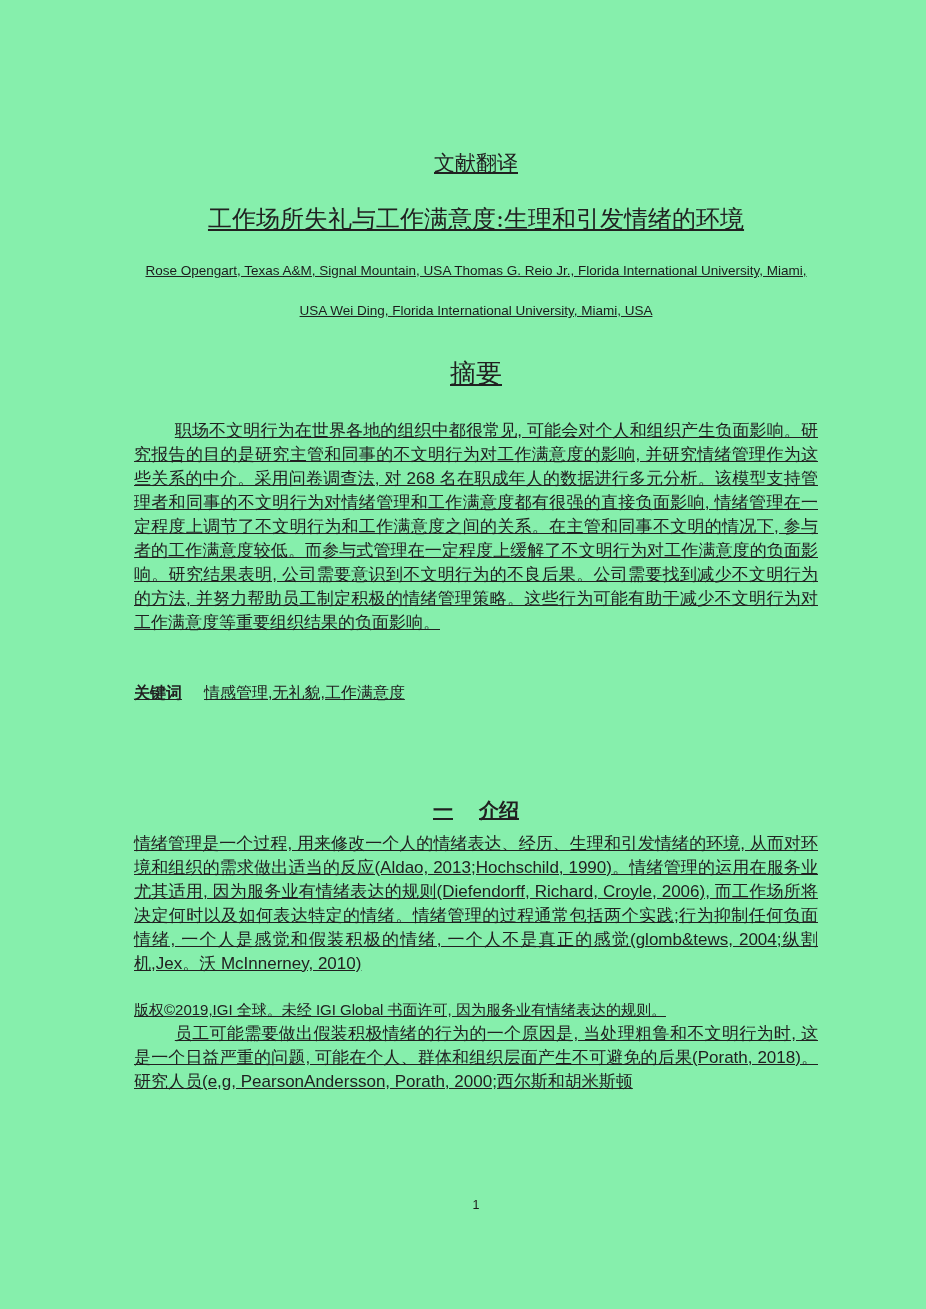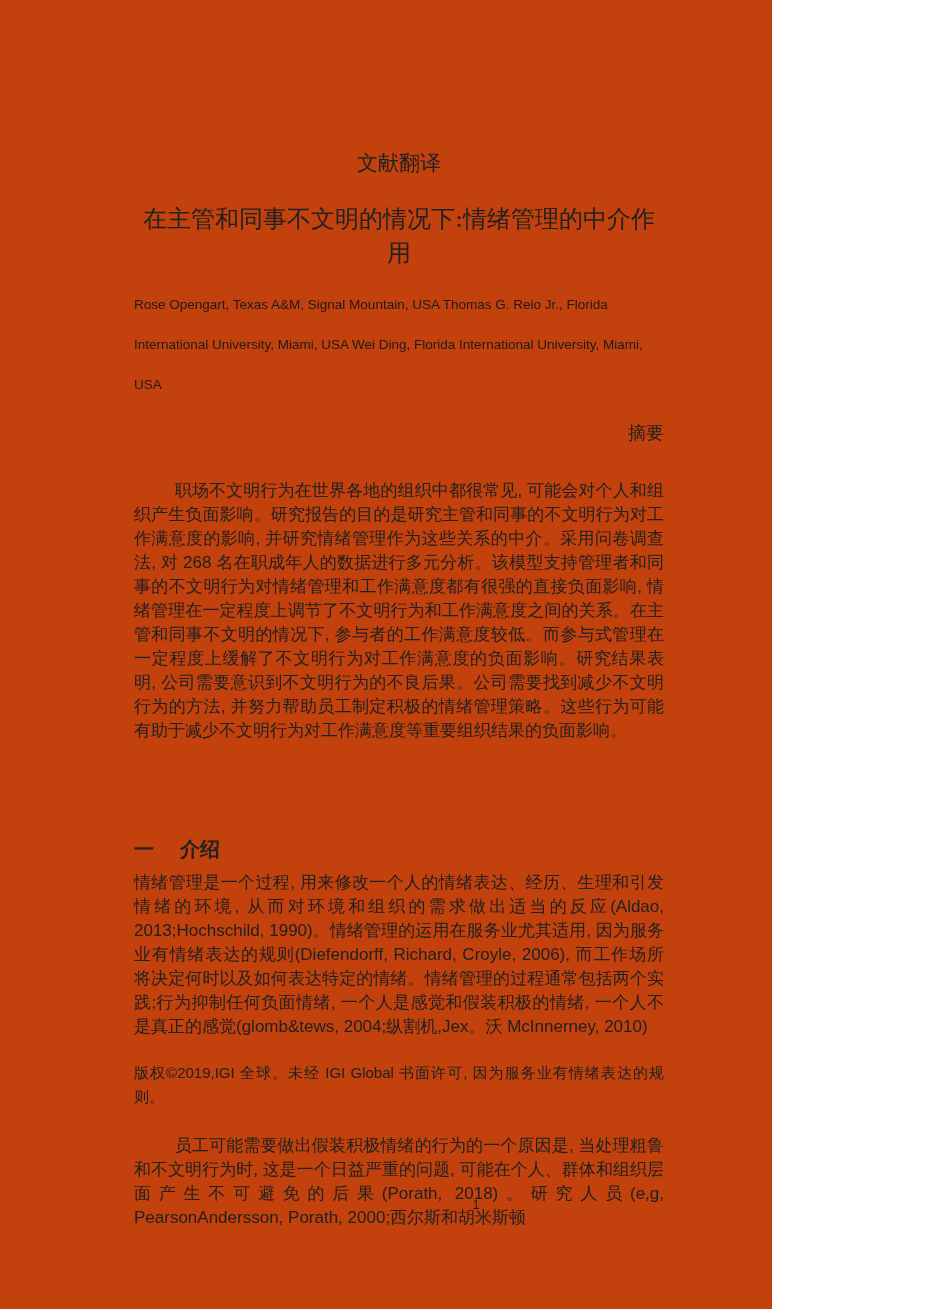--- a/index.html
+++ b/index.html
@@ -1,24 +1,25 @@
 <!DOCTYPE html>
 <html lang="zh"><head>
 <meta charset="utf-8">
 <style>
   html,body{margin:0;padding:0;background:#ffffff;}
   .page{
     position:relative;
-    width:772px;
+    width:926px;
     height:1309px;
-    background:#c2410c;
+    background:#86efac;
     box-sizing:border-box;
     padding:148px 108px 0 134px;
     color:#212121;
     overflow:hidden;
+    text-decoration:underline;
   }
   .doc-title{
     font-family:"DejaVu Serif", serif;
     font-size:21px;
     line-height:30px;
     font-weight:400;
     text-align:center;
     margin:0;
   }
   .doc-subtitle{
@@ -26,31 +27,31 @@
     font-size:24px;
     line-height:34px;
     font-weight:400;
     text-align:center;
     margin:24px 0 0 0;
   }
   .authors{
     font-family:"Liberation Sans", sans-serif;
     font-size:13.5px;
     line-height:40px;
-    text-align:left;
+    text-align:center;
     margin:15px 0 0 0;
     color:#1c1c1c;
   }
   .abstract-heading{
     font-family:"DejaVu Serif", serif;
-    font-size:18px;
+    font-size:26px;
     line-height:36px;
     font-weight:400;
-    text-align:right;
-    margin:10px 0 0 0;
+    text-align:center;
+    margin:24px 0 0 0;
   }
   .para{
     font-family:"Liberation Sans", serif; 
     font-size:17px;
     line-height:24px;
     text-align:justify;
     margin:0;
   }
   .abstract-text{
     margin-top:28px;
@@ -62,20 +63,21 @@
     line-height:22px;
     font-family:"Liberation Sans", serif;
   }
   .keywords-label{
     font-family:"Liberation Sans", sans-serif;
     font-weight:700;
     margin-right:22px;
   }
   .section-heading{
     margin:92px 0 0 0;
+    text-align:center;
     font-family:"Liberation Sans", sans-serif;
     font-size:20px;
     line-height:28px;
     font-weight:700;
   }
   .section-number{margin-right:26px;}
   .intro-text{
     margin-top:8px;
   }
   .doi-line{
@@ -85,21 +87,20 @@
     margin-top:25px;
     color:#1c1c1c;
   }
   .copyright-line{
     font-family:"Liberation Sans", serif;
     font-size:15px;
     line-height:24px;
     margin-top:22px;
   }
   .body-paragraph{
-    margin-top:25px;
     text-indent:2.4em;
   }
   .page-number{
     position:absolute;
     top:1197px;
     left:134px;
     width:684px;
     text-align:center;
     font-family:"Liberation Sans", sans-serif;
     font-size:12.5px;
@@ -107,28 +108,31 @@
     color:#1c1c1c;
   }
 </style>
 </head>
 <body>
 
 <div class="page">
 
   <h1 class="doc-title">文献翻译</h1>
 
-  <h2 class="doc-subtitle">在主管和同事不文明的情况下:情绪管理的中介作用</h2>
+  <h2 class="doc-subtitle">工作场所失礼与工作满意度:生理和引发情绪的环境</h2>
 
   <p class="authors">Rose Opengart, Texas A&amp;M, Signal Mountain, USA Thomas G. Reio Jr., Florida International University, Miami, USA Wei Ding, Florida International University, Miami, USA</p>
 
   <h3 class="abstract-heading">摘要</h3>
 
   <p class="para abstract-text">职场不文明行为在世界各地的组织中都很常见, 可能会对个人和组织产生负面影响。研究报告的目的是研究主管和同事的不文明行为对工作满意度的影响, 并研究情绪管理作为这些关系的中介。采用问卷调查法, 对 268 名在职成年人的数据进行多元分析。该模型支持管理者和同事的不文明行为对情绪管理和工作满意度都有很强的直接负面影响, 情绪管理在一定程度上调节了不文明行为和工作满意度之间的关系。在主管和同事不文明的情况下, 参与者的工作满意度较低。而参与式管理在一定程度上缓解了不文明行为对工作满意度的负面影响。研究结果表明, 公司需要意识到不文明行为的不良后果。公司需要找到减少不文明行为的方法, 并努力帮助员工制定积极的情绪管理策略。这些行为可能有助于减少不文明行为对工作满意度等重要组织结果的负面影响。</p>
 
+  <p class="keywords">
+    <span class="keywords-label">关键词</span><span>情感管理,无礼貌,工作满意度</span>
+  </p>
 
   <h3 class="section-heading">
     <span class="section-number">一</span><span>介绍</span>
   </h3>
 
   <p class="para intro-text">情绪管理是一个过程, 用来修改一个人的情绪表达、经历、生理和引发情绪的环境, 从而对环境和组织的需求做出适当的反应(Aldao, 2013;Hochschild, 1990)。情绪管理的运用在服务业尤其适用, 因为服务业有情绪表达的规则(Diefendorff, Richard, Croyle, 2006), 而工作场所将决定何时以及如何表达特定的情绪。情绪管理的过程通常包括两个实践;行为抑制任何负面情绪, 一个人是感觉和假装积极的情绪, 一个人不是真正的感觉(glomb&amp;tews, 2004;纵割机,Jex。沃 McInnerney, 2010)</p>
 
 
   <p class="para copyright-line">版权©2019,IGI 全球。未经 IGI Global 书面许可, 因为服务业有情绪表达的规则。</p>
 

